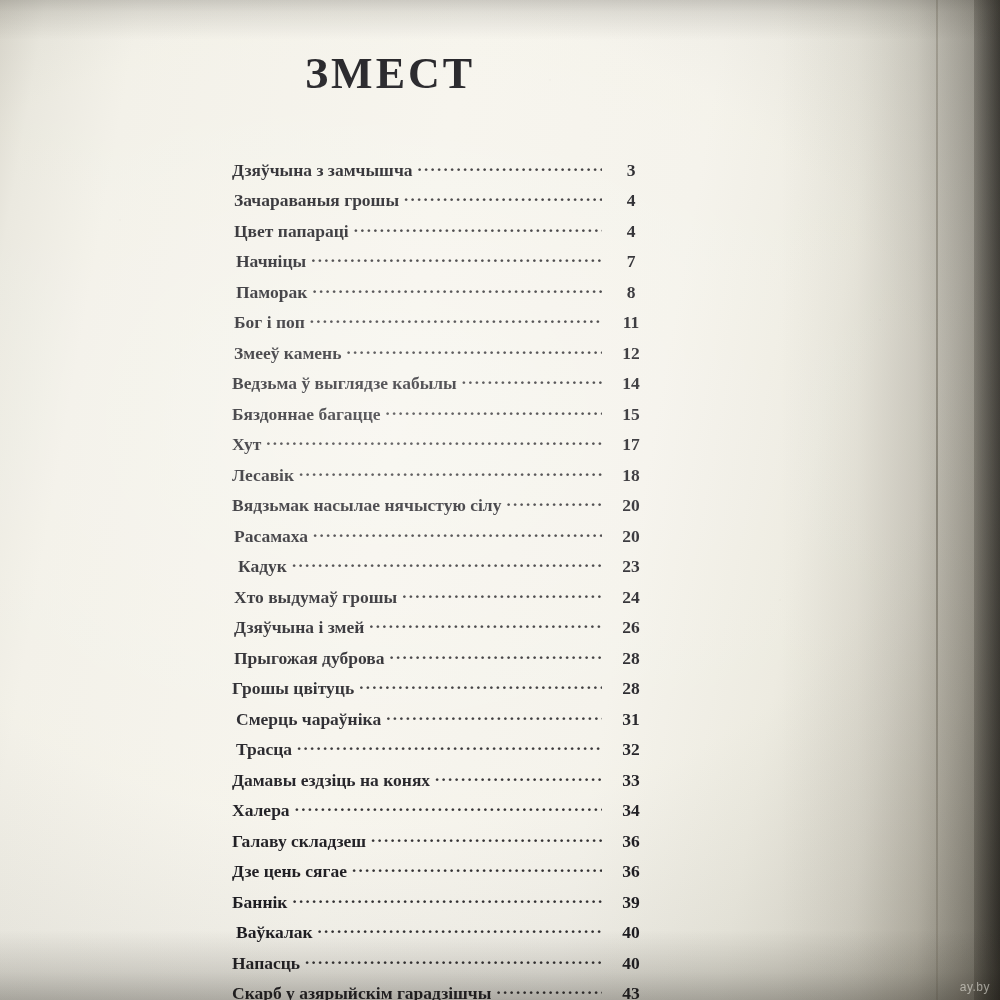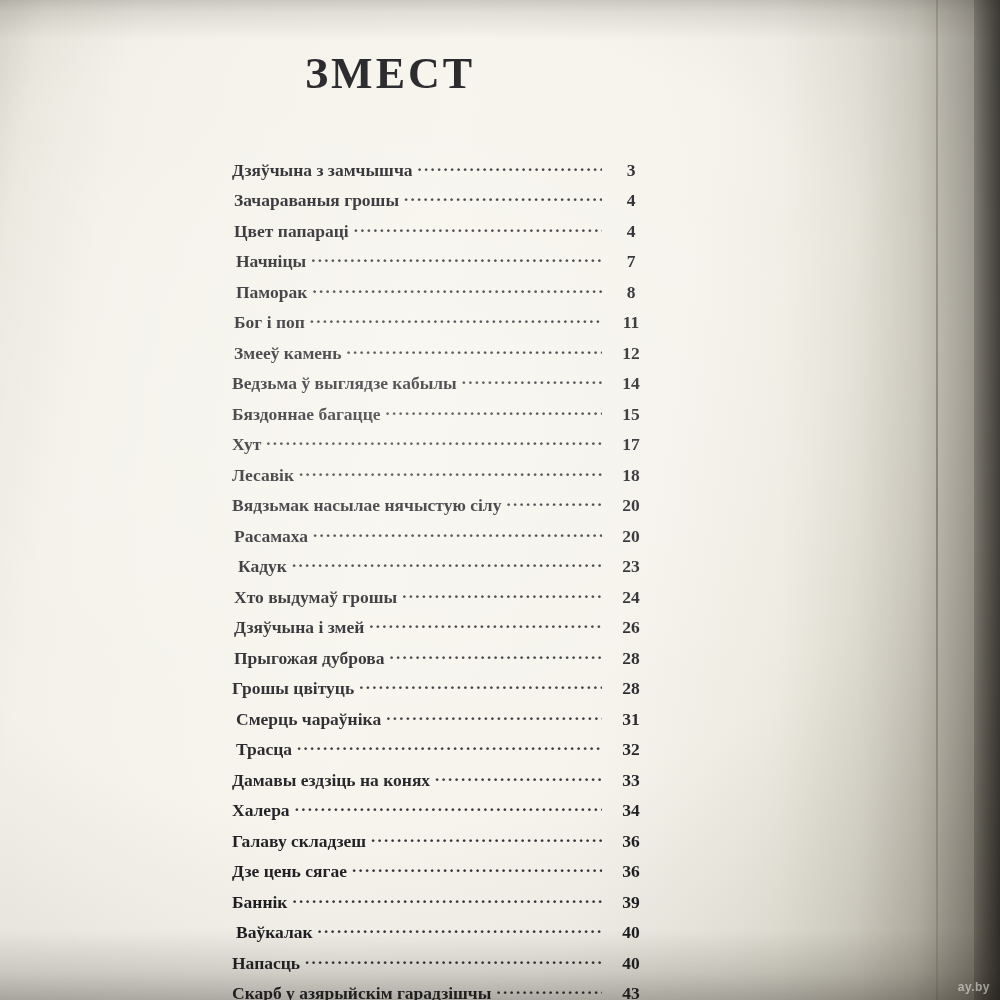--- a/index.html
+++ b/index.html
@@ -142,21 +142,20 @@
   }
   
   .watermark {
     position: absolute;
     right: 10px;
     bottom: 6px;
     font-family: "Liberation Sans", sans-serif;
     font-size: 12px;
     color: rgba(240,238,230,0.55);
     letter-spacing: 0.5px;
-    font-weight: bold;
   }
   
   .speckles {
     position: absolute;
     inset: 0;
     opacity: 0.35;
     background-image:
       radial-gradient(circle at 12% 22%, rgba(160,150,130,0.12) 0 1px, transparent 1.5px),
       radial-gradient(circle at 55% 8%, rgba(160,150,130,0.10) 0 1px, transparent 1.5px),
       radial-gradient(circle at 78% 60%, rgba(160,150,130,0.10) 0 1px, transparent 1.5px),

